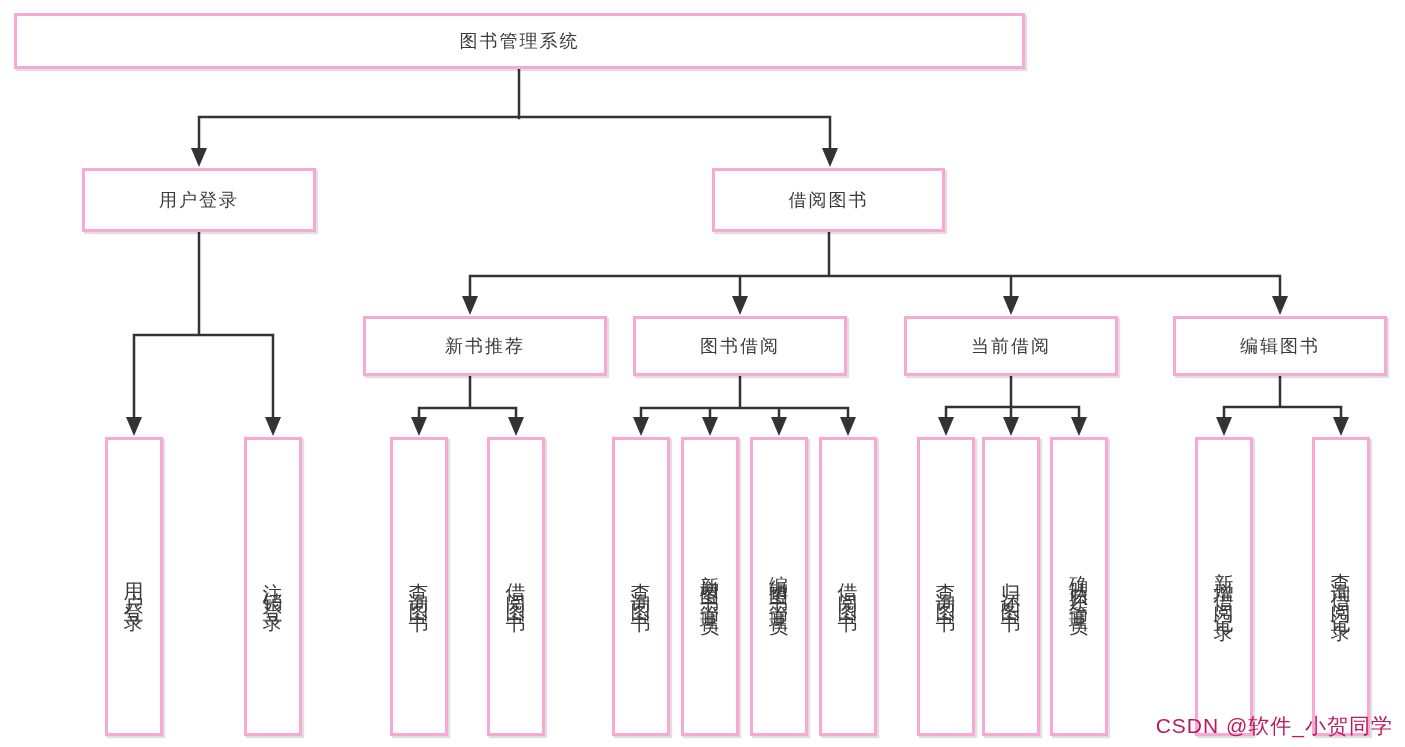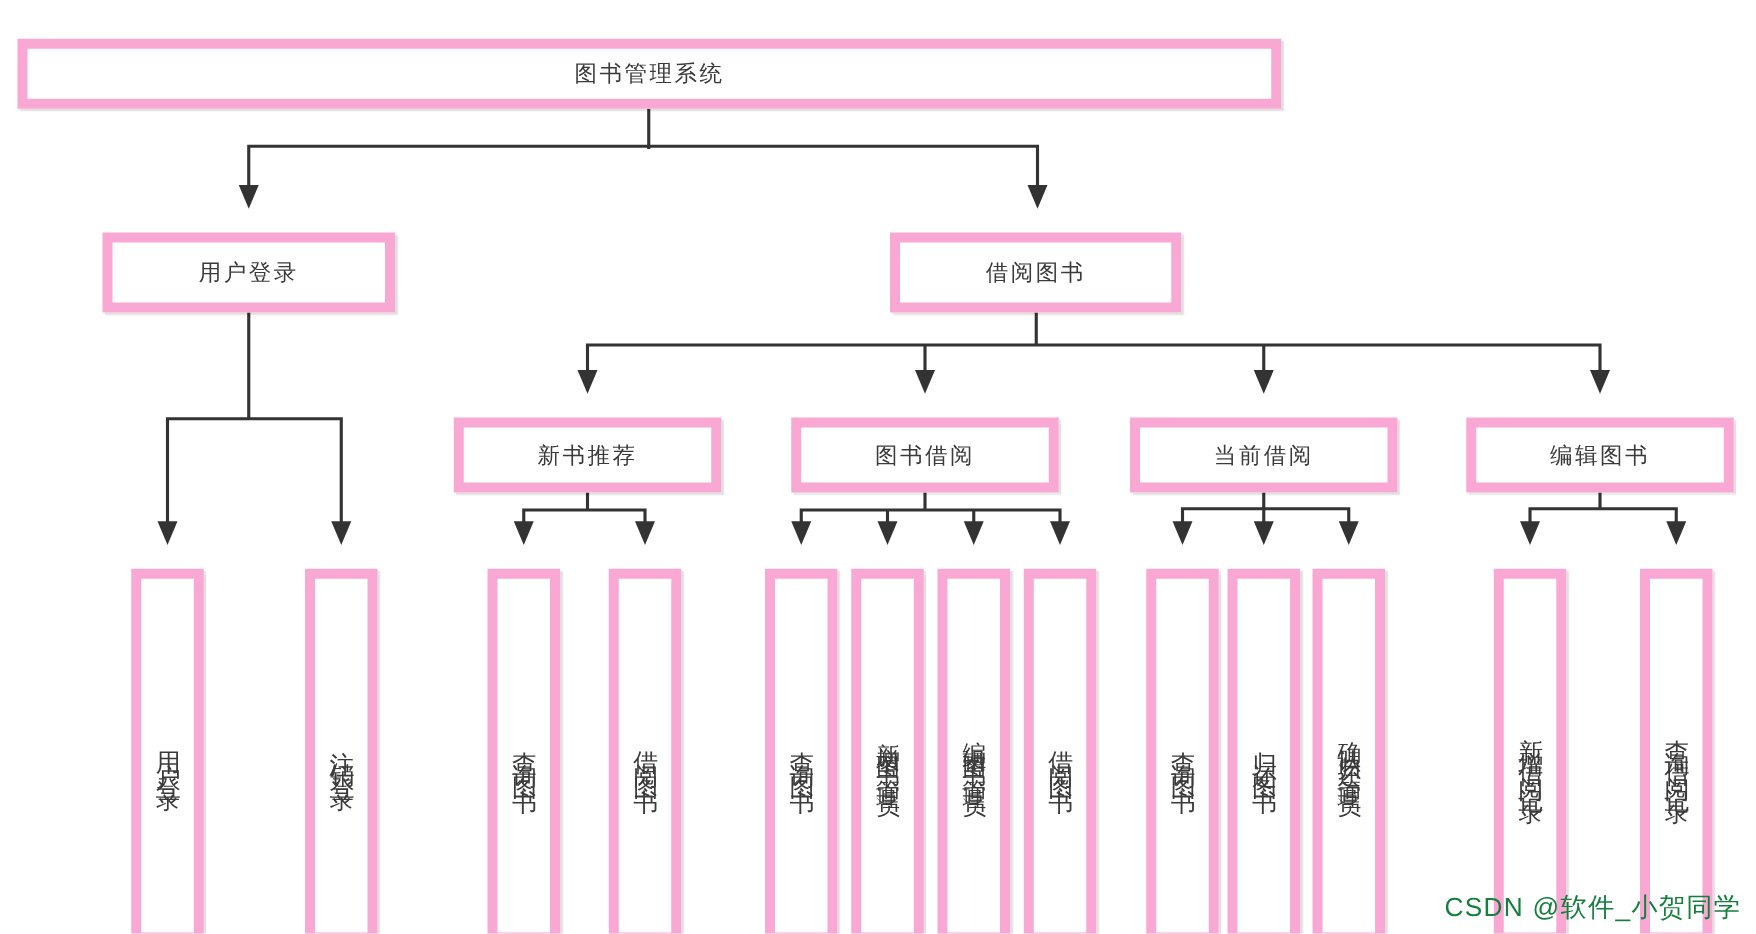--- a/index.html
+++ b/index.html
@@ -1,35 +1,34 @@
 <!DOCTYPE html>
 <html><head>
 <meta charset="utf-8">
 <style>
   html,body{margin:0;padding:0;background:#ffffff;}
   .canvas{
     position:relative;width:1405px;height:747px;background:#ffffff;overflow:hidden;
     font-family:"Liberation Sans","DejaVu Sans",sans-serif;
   }
   .box{
-    position:absolute;background:#ffffff;border:8px solid #f9a8d4;box-sizing:border-box;
+    position:absolute;background:#ffffff;border:3px solid #f9a8d4;box-sizing:border-box;
     display:flex;align-items:center;justify-content:center;color:#3a3a3a;
     box-shadow:2px 2px 1px rgba(0,0,0,0.12);
-    margin-top:18px;
   }
   .hbox{font-size:18px;letter-spacing:2px;white-space:nowrap;}
   .vbox{
     writing-mode:vertical-rl;text-orientation:mixed;
     font-size:20px;letter-spacing:10px;line-height:1;
   }
   .vbox.dense{letter-spacing:6px;font-size:19px;}
   svg.connectors{position:absolute;left:0;top:0;width:1405px;height:747px;pointer-events:none;}
   .watermark{
     position:absolute;top:712px;right:12px;width:300px;text-align:right;
-    color:#15803d;font-size:21px;letter-spacing:1px;z-index:5;white-space:nowrap;
+    color:#be185d;font-size:21px;letter-spacing:1px;z-index:5;white-space:nowrap;
   }
 </style>
 </head>
 <body>
 
 <div class="canvas">
 
   <svg class="connectors" viewBox="0 0 1405 747" xmlns="http://www.w3.org/2000/svg">
     <g stroke="#333333" stroke-width="2.5" fill="#333333" stroke-linecap="square">
       <g>
@@ -73,21 +72,21 @@
         <polygon stroke="none" points="1333,417 1349,417 1341,436"></polygon>
       </g>
     </g>
   </svg>
 
   <div class="box hbox" style="left:14px;top:13px;width:1011px;height:56px">图书管理系统</div>
 
   <div class="box hbox" style="left:82px;top:168px;width:234px;height:64px">用户登录</div>
   <div class="box hbox" style="left:712px;top:168px;width:233px;height:64px">借阅图书</div>
 
-  <div class="box hbox" style="left:363px;top:316px;width:214px;height:60px">新书推荐</div>
+  <div class="box hbox" style="left:363px;top:316px;width:244px;height:60px">新书推荐</div>
   <div class="box hbox" style="left:633px;top:316px;width:214px;height:60px">图书借阅</div>
   <div class="box hbox" style="left:904px;top:316px;width:214px;height:60px">当前借阅</div>
   <div class="box hbox" style="left:1173px;top:316px;width:214px;height:60px">编辑图书</div>
 
   <div class="box vbox" style="left:105px;top:437px;width:58px;height:299px">用户登录</div>
   <div class="box vbox" style="left:244px;top:437px;width:58px;height:299px">注销登录</div>
   <div class="box vbox" style="left:390px;top:437px;width:58px;height:299px">查询图书</div>
   <div class="box vbox" style="left:487px;top:437px;width:58px;height:299px">借阅图书</div>
   <div class="box vbox" style="left:612px;top:437px;width:58px;height:299px">查询图书</div>
   <div class="box vbox dense" style="left:681px;top:437px;width:58px;height:299px">新增图书（管理员）</div>

